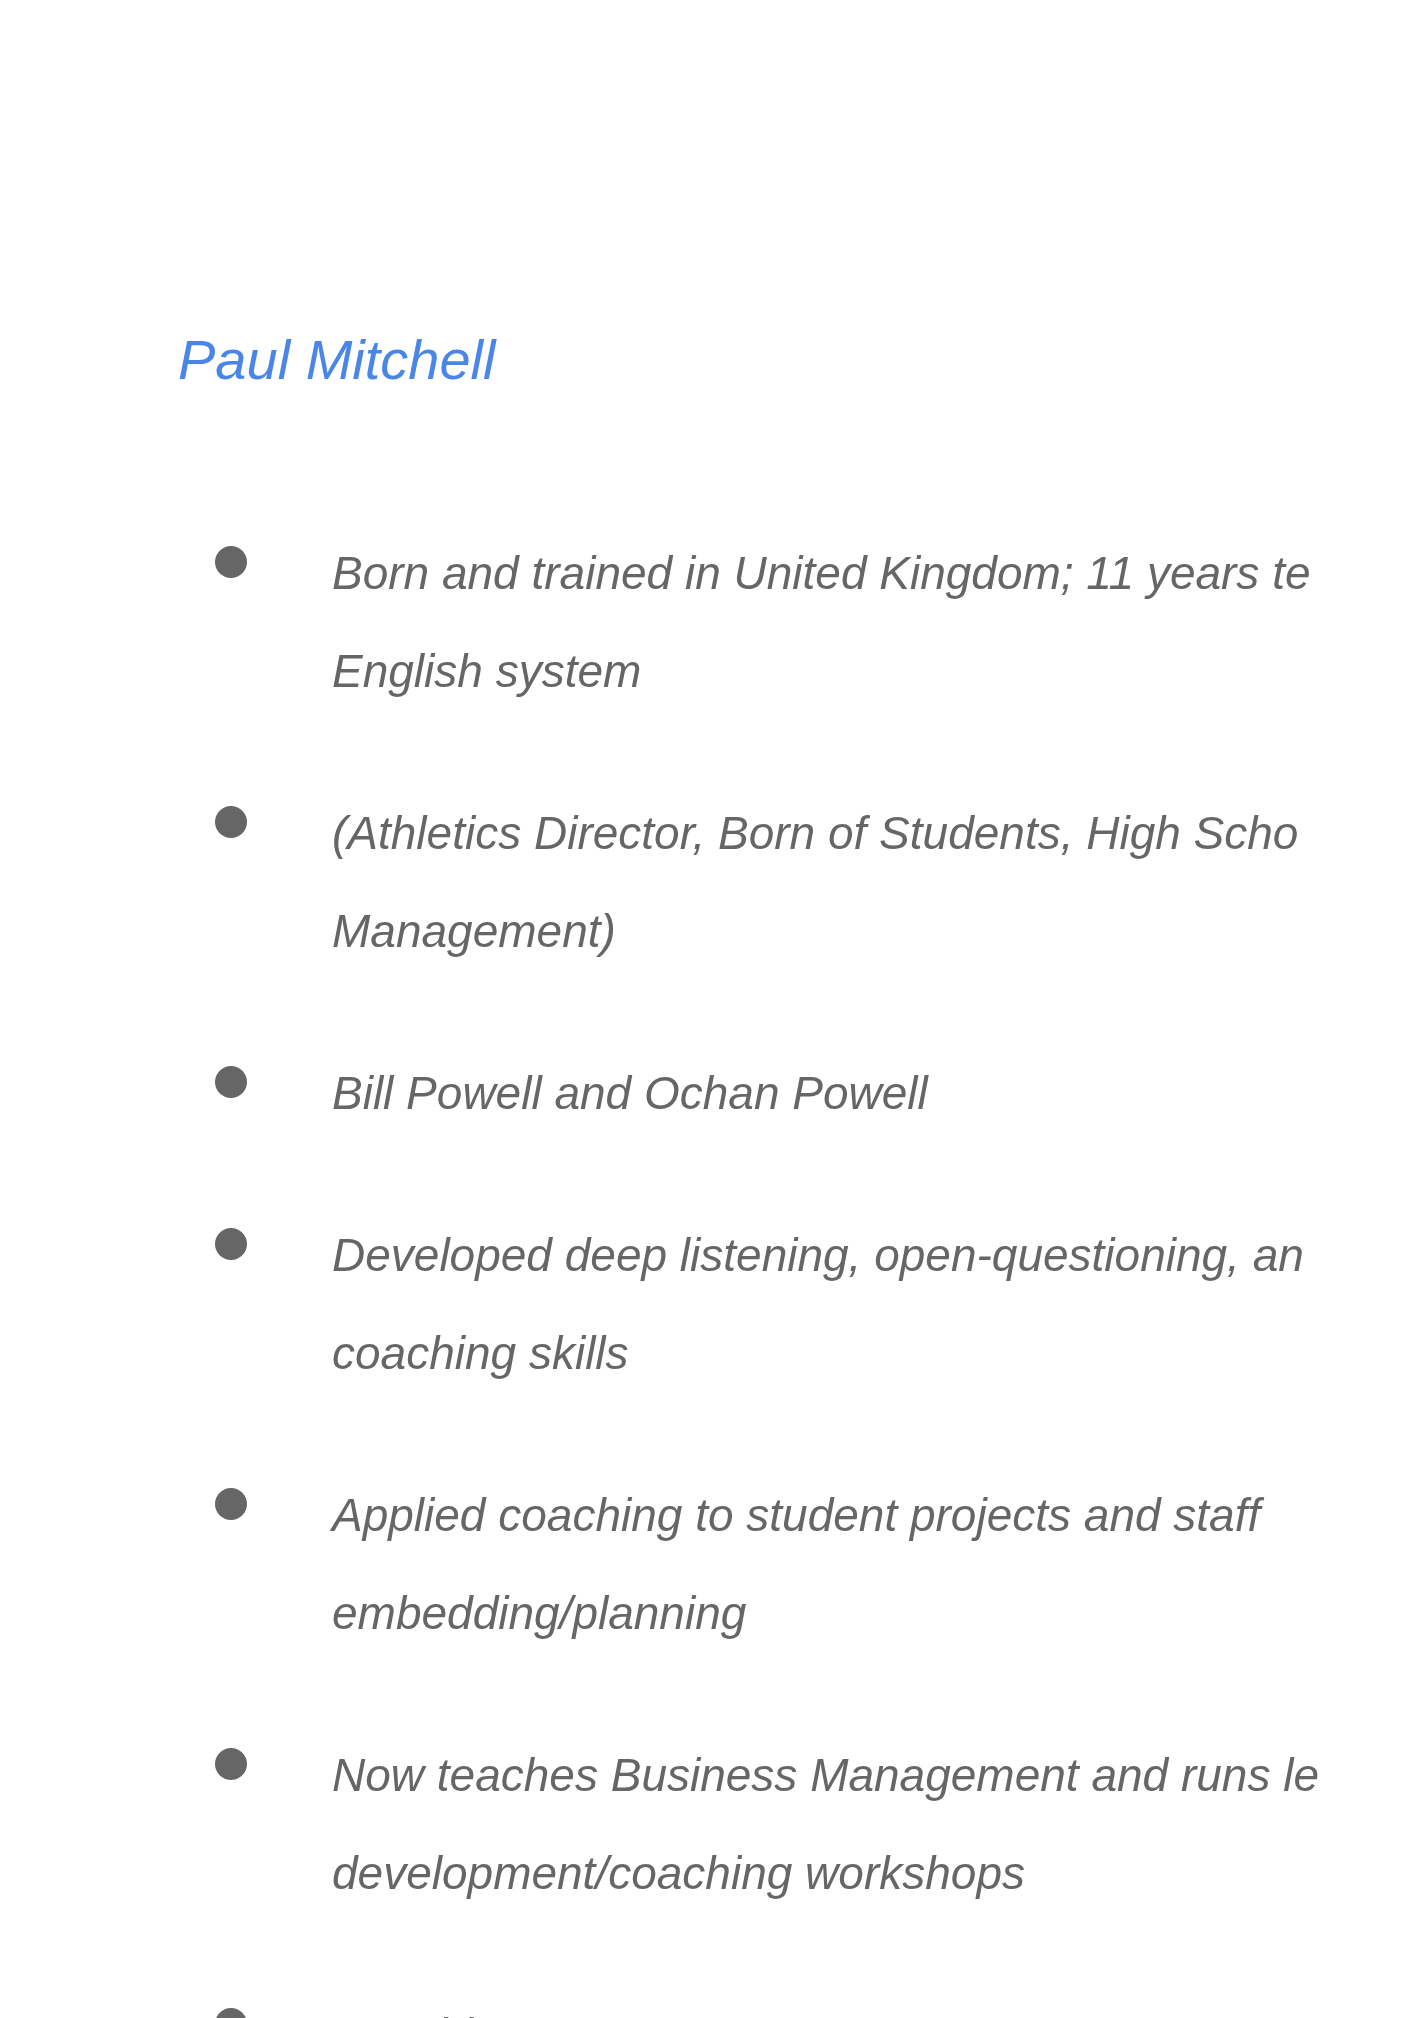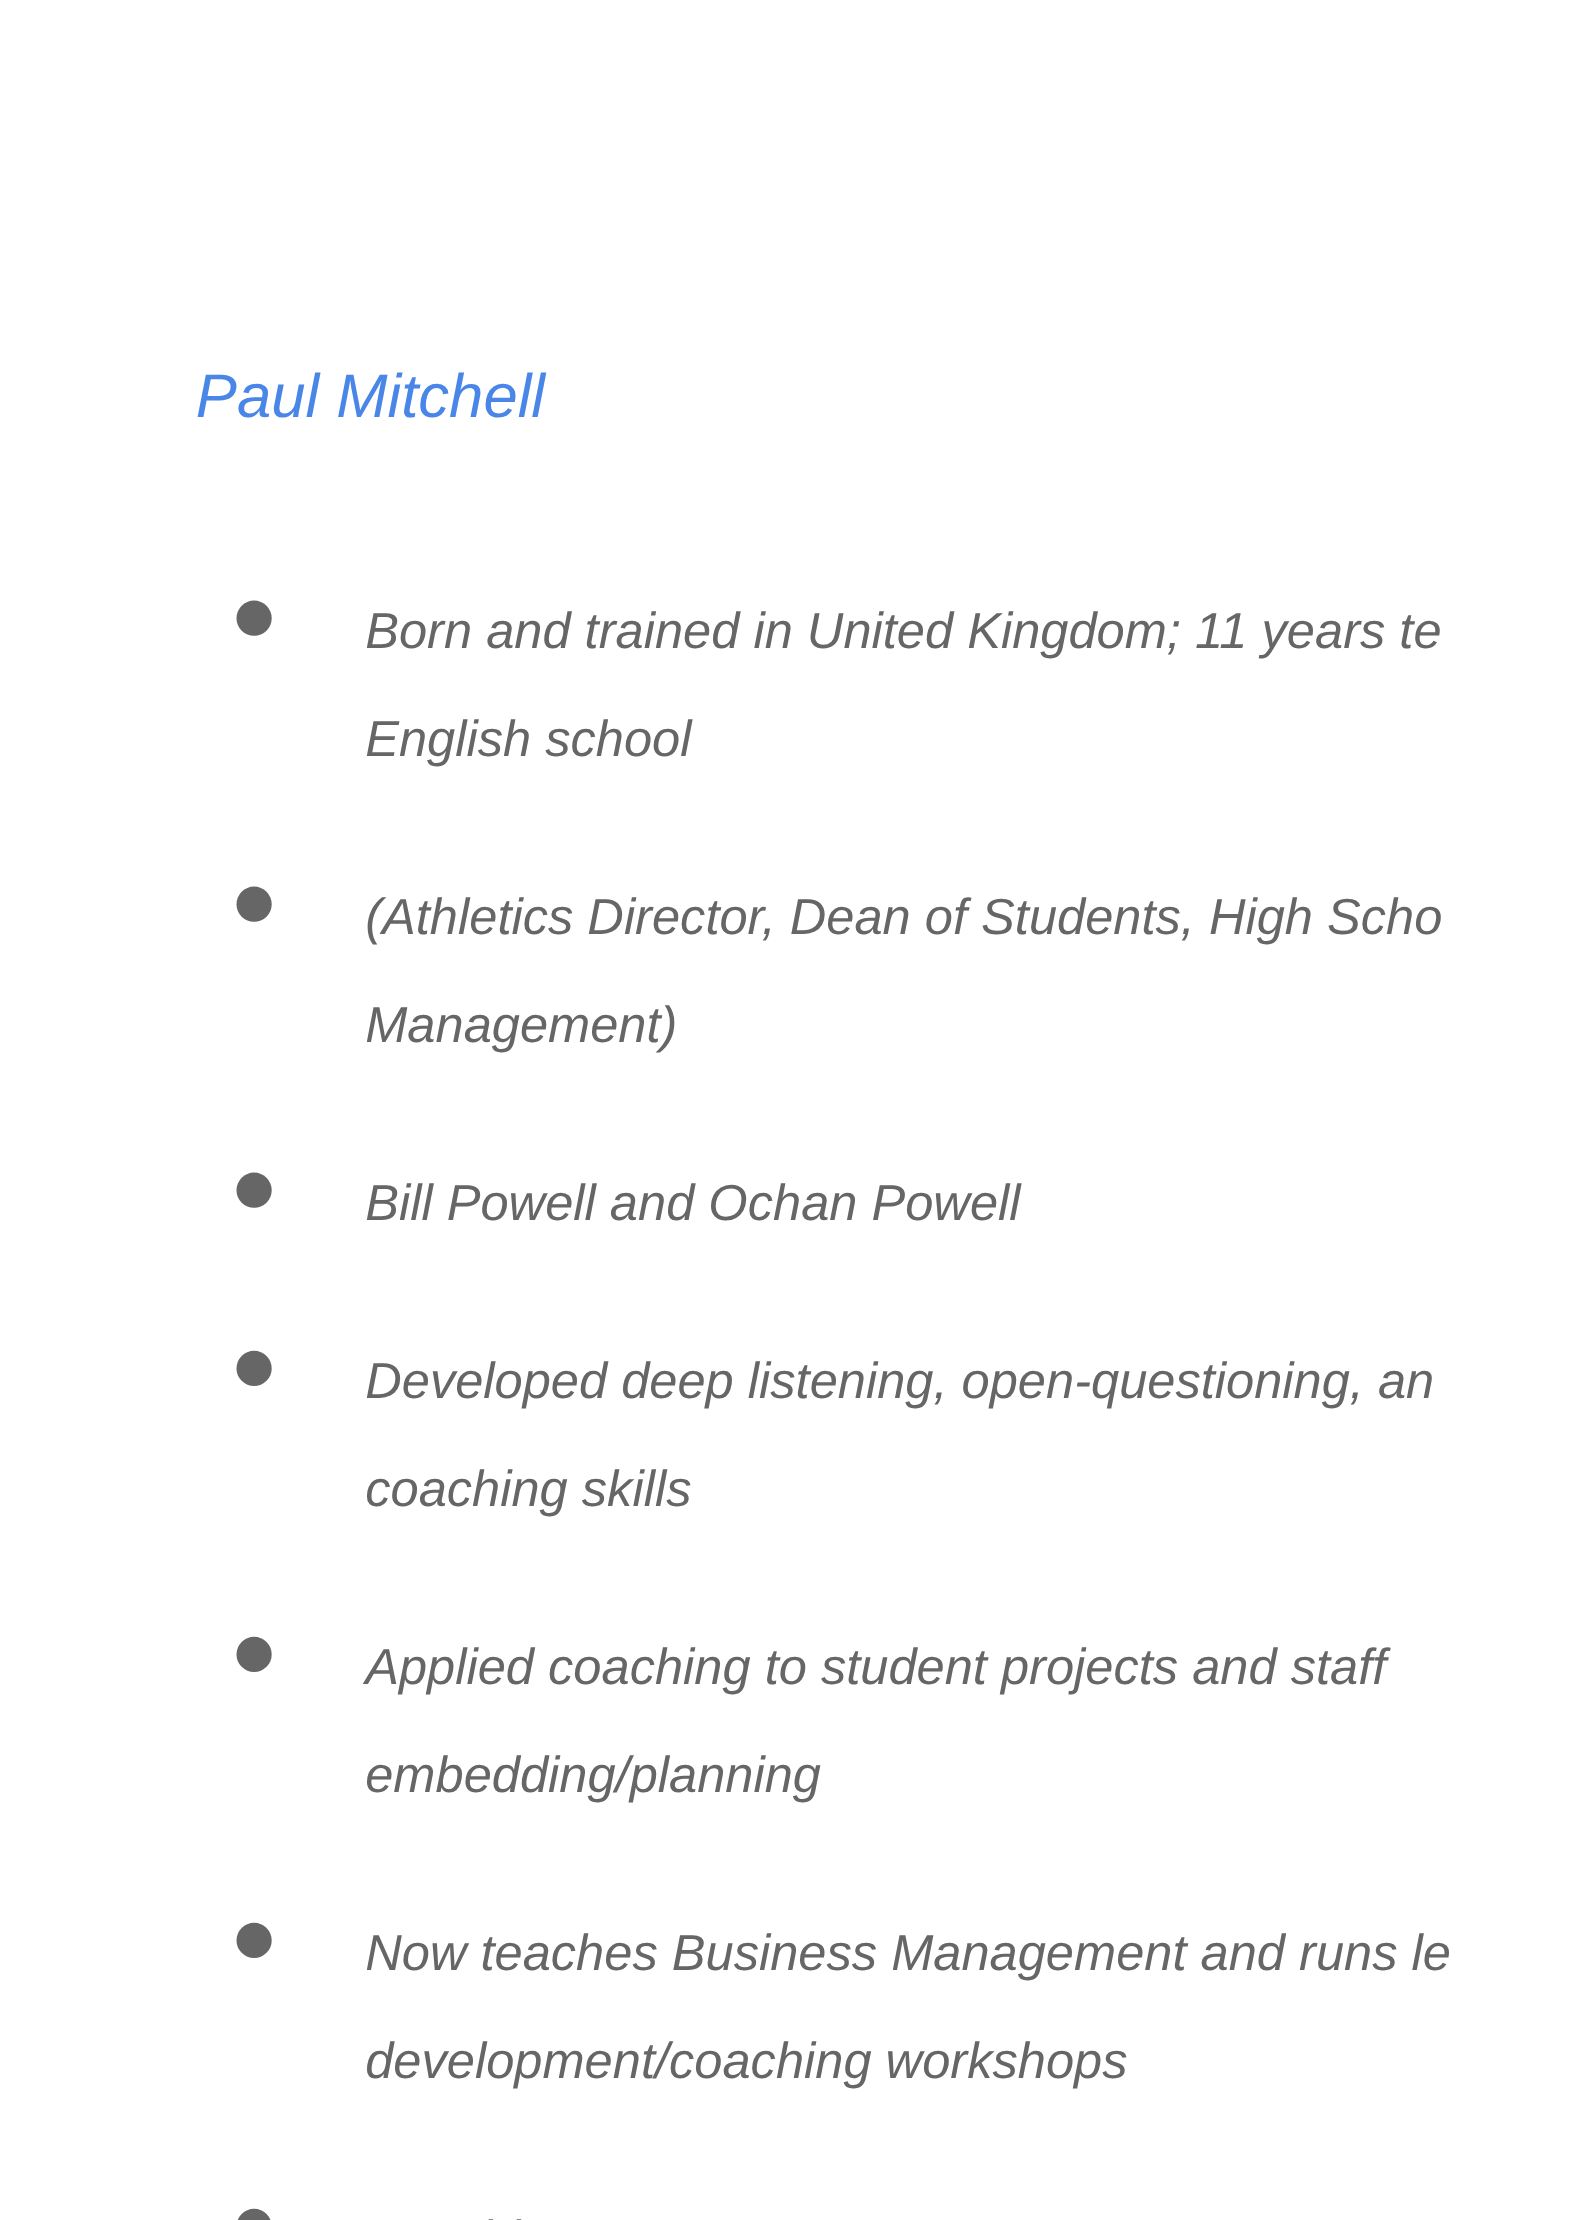--- a/index.html
+++ b/index.html
@@ -67,30 +67,30 @@
   <div class="title">Paul Mitchell</div>
 
   <ul class="list">
 
     <li class="item">
       <span class="marker">
           <span class="dot"></span>
         </span>
       <span class="content">
         <span class="line">Born and trained in United Kingdom; 11 years te</span>
-        <span class="line">English school</span>
+        <span class="line">English system</span>
       </span>
     </li>
 
     <li class="item">
       <span class="marker">
           <span class="dot"></span>
         </span>
       <span class="content">
-        <span class="line">(Athletics Director, Dean of Students, High Scho</span>
+        <span class="line">(Athletics Director, Born of Students, High Scho</span>
         <span class="line">Management)</span>
       </span>
     </li>
 
     <li class="item">
       <span class="marker">
           <span class="dot"></span>
         </span>
       <span class="content">
         <span class="line">Bill Powell and Ochan Powell</span>

